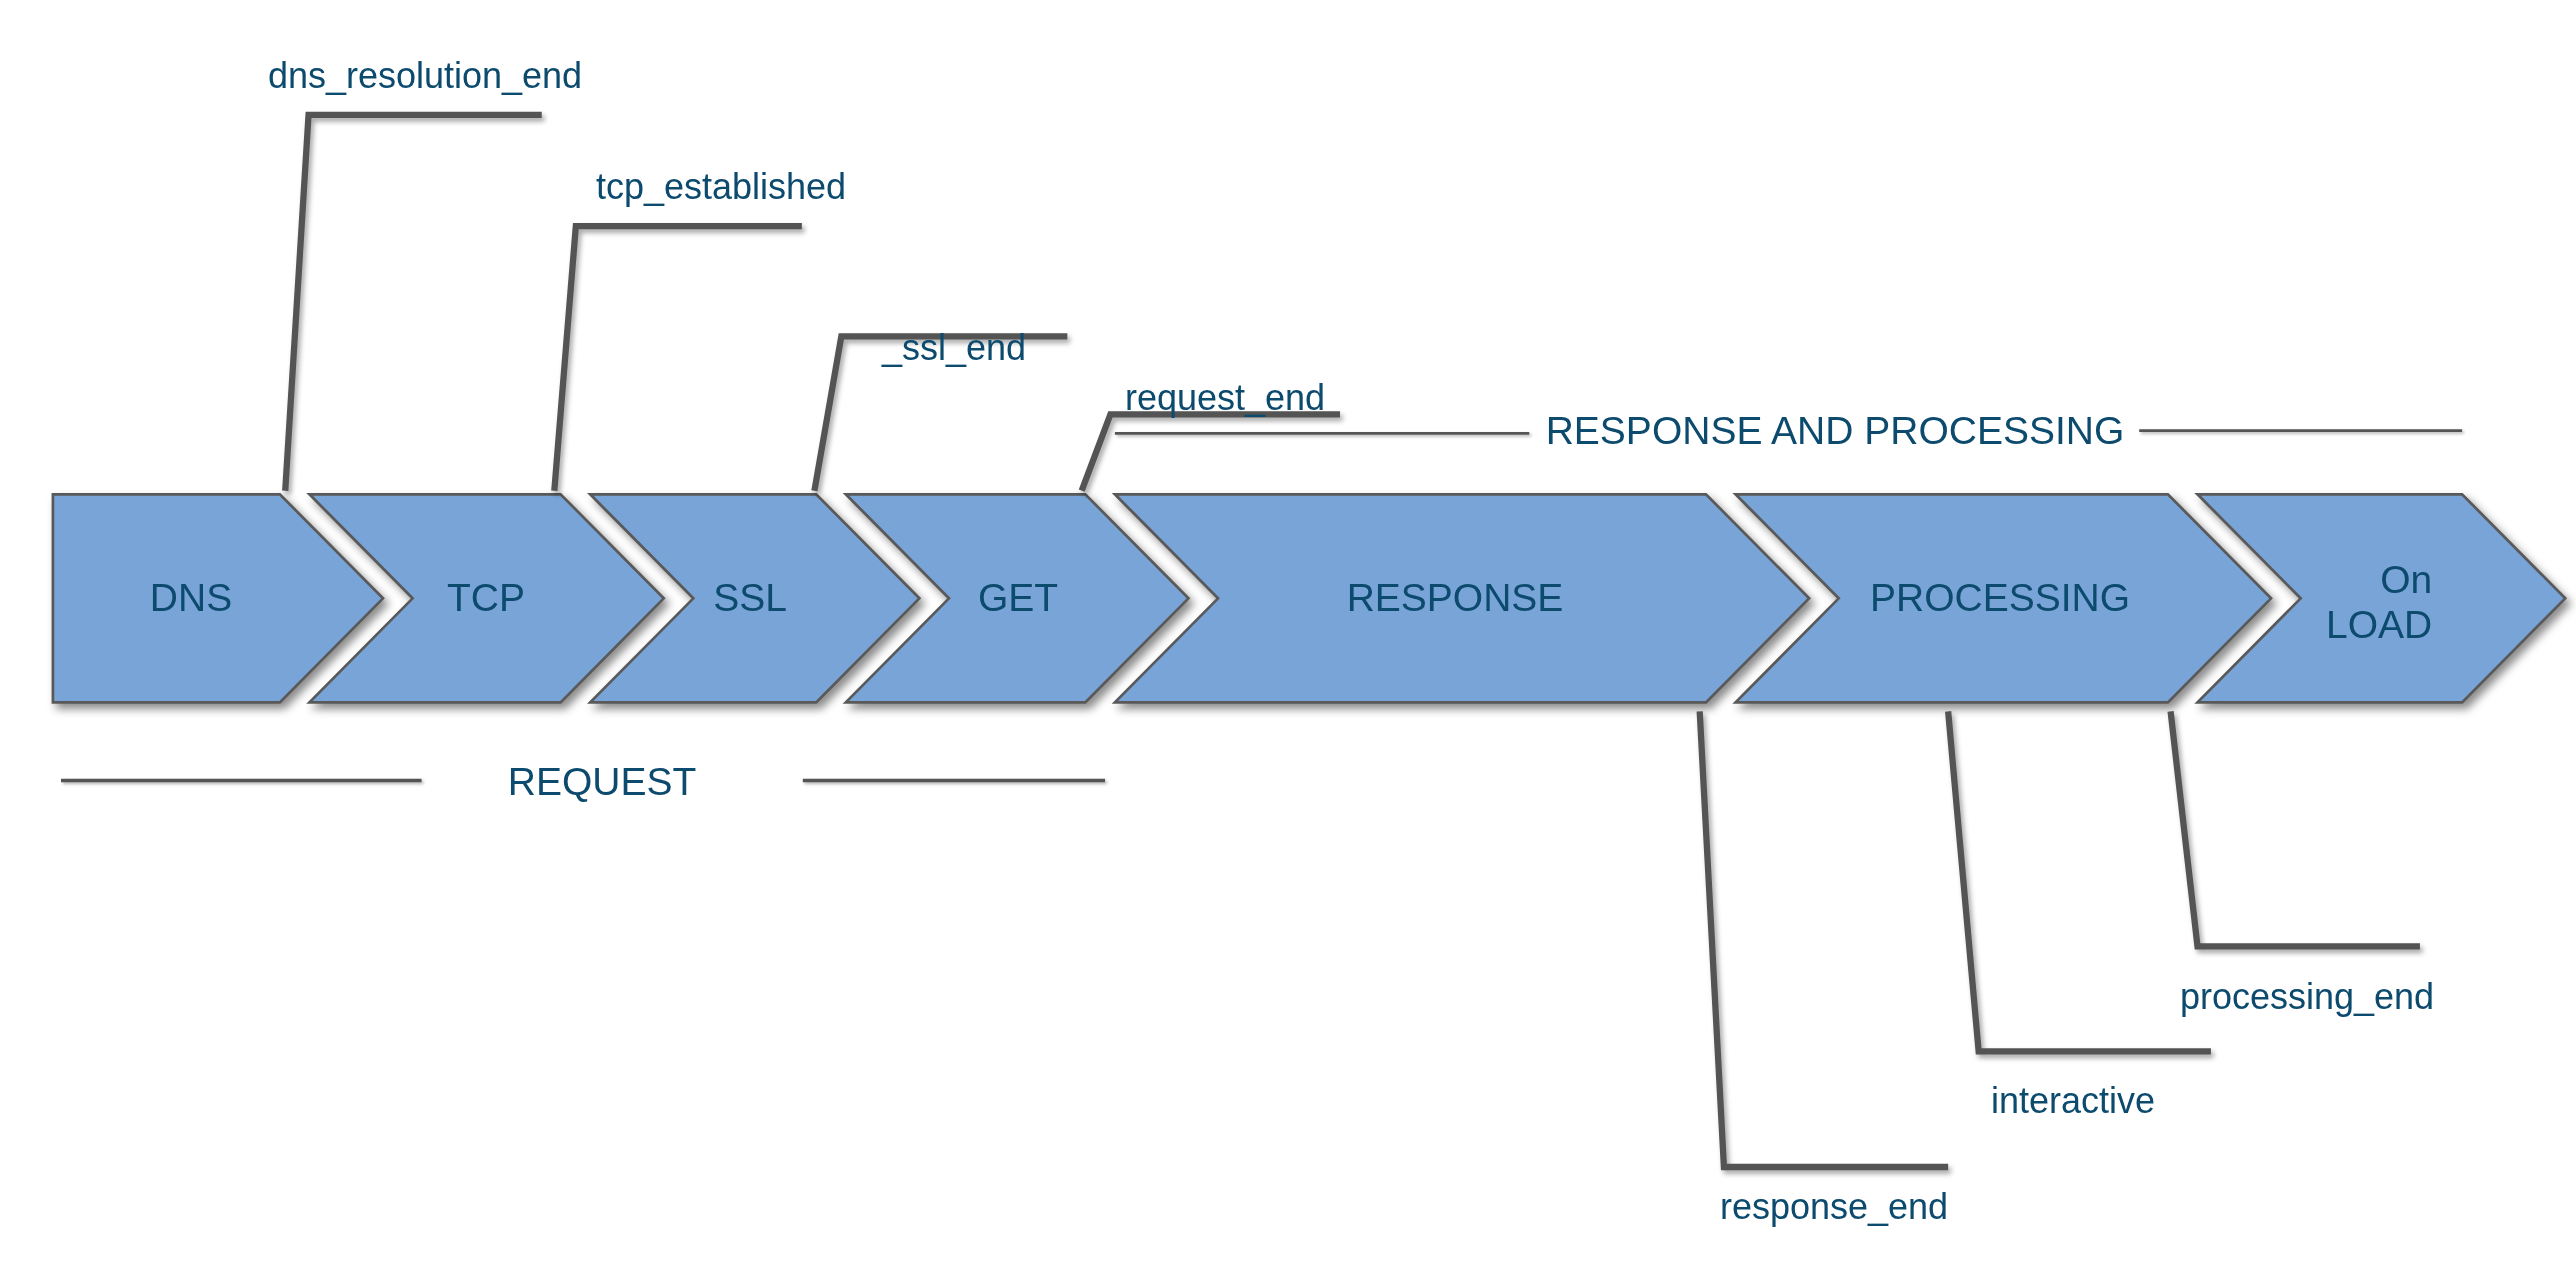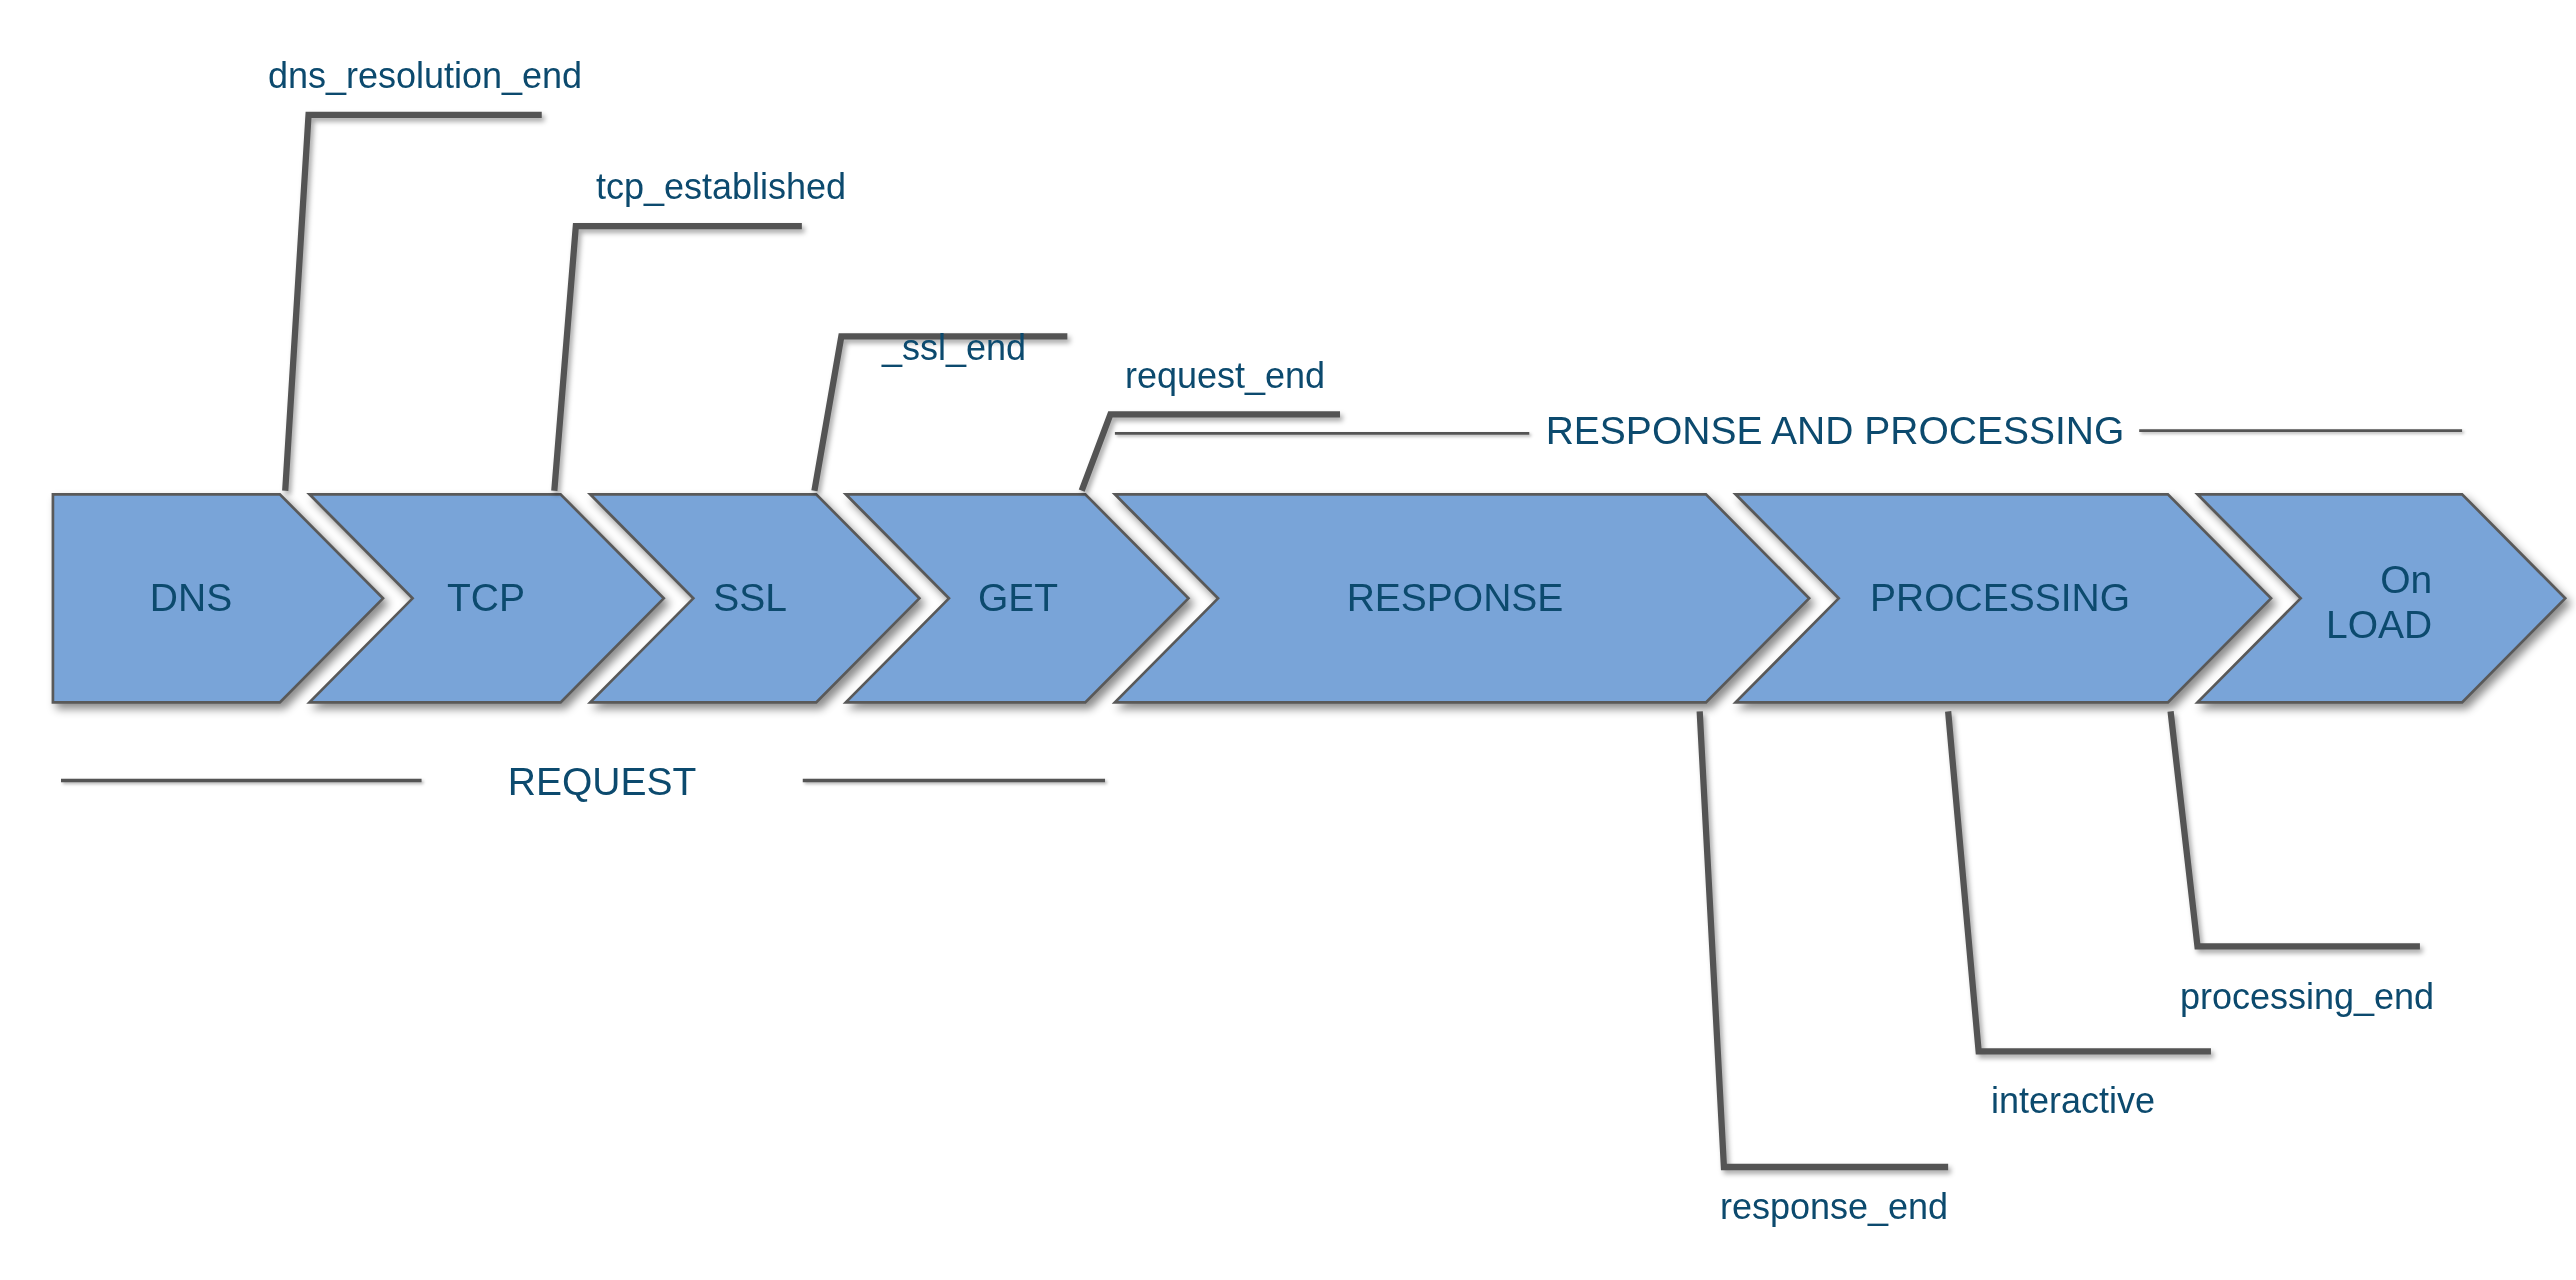--- a/index.html
+++ b/index.html
@@ -98,21 +98,21 @@
   <div class="label phase-label" style="left:750px;top:598px;" data-name="phase-label-ssl">SSL</div>
   <div class="label phase-label" style="left:1018px;top:598px;" data-name="phase-label-get">GET</div>
   <div class="label phase-label" style="left:1455px;top:598px;" data-name="phase-label-response">RESPONSE</div>
   <div class="label phase-label" style="left:2000px;top:598px;" data-name="phase-label-processing">PROCESSING</div>
   <div class="label phase-label phase-label-multiline" style="left:2326px;top:603px;" data-name="phase-label-onload">On
 LOAD</div>
 
   <div class="label" style="left:425px;top:76px;" data-name="callout-label-dns-resolution-end">dns_resolution_end</div>
   <div class="label" style="left:689px;top:187px;margin-left:32px;" data-name="callout-label-tcp-established">tcp_established</div>
   <div class="label" style="left:954px;top:308px;margin-top:40px;" data-name="callout-label-ssl-end">_ssl_end</div>
-  <div class="label" style="left:1225px;top:376px;" data-name="callout-label-request-end">request_end</div>
+  <div class="label" style="left:1225px;top:398px;" data-name="callout-label-request-end">request_end</div>
 
   <div class="label" style="left:1834px;top:1207px;" data-name="callout-label-response-end">response_end</div>
   <div class="label" style="left:2073px;top:1101px;" data-name="callout-label-interactive">interactive</div>
   <div class="label" style="left:2307px;top:997px;" data-name="callout-label-processing-end">processing_end</div>
 
   <div class="label section-label" style="left:602px;top:782px;" data-name="section-label-request">REQUEST</div>
   <div class="label section-label" style="left:1835px;top:431px;" data-name="section-label-response-and-processing">RESPONSE AND PROCESSING</div>
 
 </div>
 

